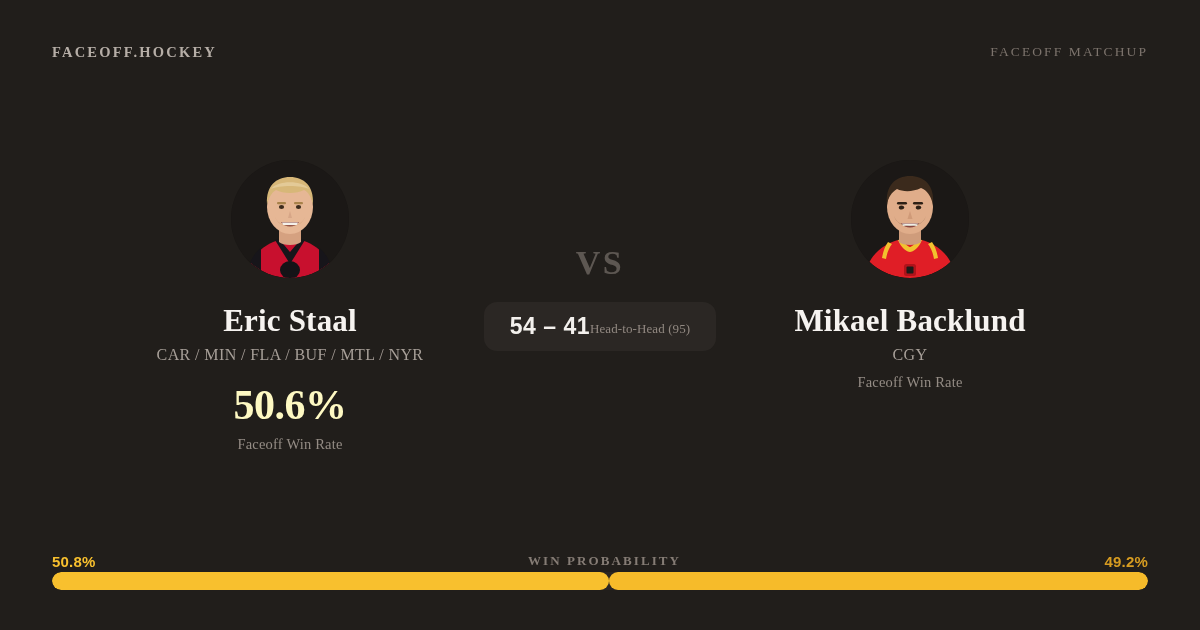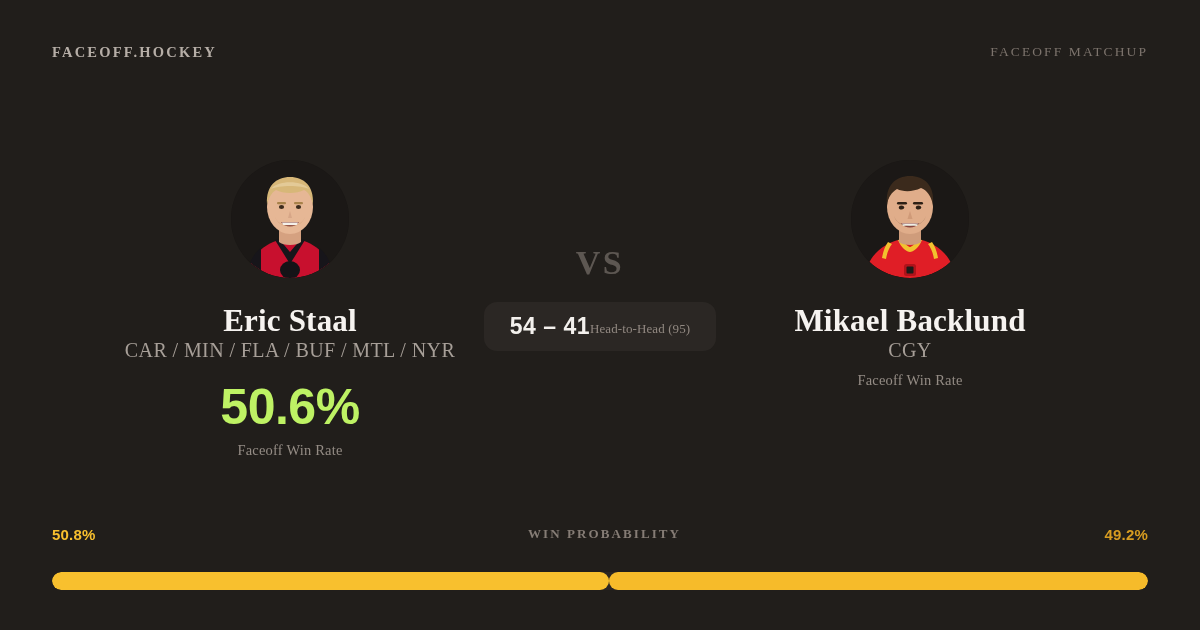--- a/index.html
+++ b/index.html
@@ -61,31 +61,32 @@
   .pname {
     margin-top:26px;
     font-size:31px;
     font-weight:700;
     color:#f6f3f0;
     line-height:1.12;
     letter-spacing:0.2px;
     white-space:nowrap;
   }
   .pteams {
-    font-size:20px;
+    margin-top:7px;
+    font-size:16px;
     color:#a79f98;
     letter-spacing:0.4px;
     white-space:nowrap;
   }
   .pct {
     margin-top:20px;
-    font-family:Liberation Sans, sans-serif;
-    font-size:50px;
-    font-weight:700;
-    color:#bef264;
+    font-family:Liberation Serif, serif;
+    font-size:42px;
+    font-weight:700;
+    color:#fef9c3;
     line-height:1;
     letter-spacing:-0.5px;
   }
   .pctlabel {
     margin-top:10px;
     font-size:14.5px;
     color:#948c85;
     letter-spacing:0.2px;
   }
 
@@ -128,21 +129,21 @@
     white-space:nowrap;
   }
 
   
   .footer {
     position:absolute; left:52px; bottom:40px;
     width:1096px;
   }
   .footrow {
     display:flex; align-items:baseline; justify-content:space-between;
-    margin-bottom:29px;
+    margin-bottom:2px;
   }
   .wp-left, .wp-right {
     font-family:"Liberation Sans", "DejaVu Sans", sans-serif;
     font-size:15px;
     font-weight:700;
     letter-spacing:0.2px;
   }
   .wp-left  { color:#f8c02e; }
   .wp-right { color:#d79c21; }
   .wp-title {

